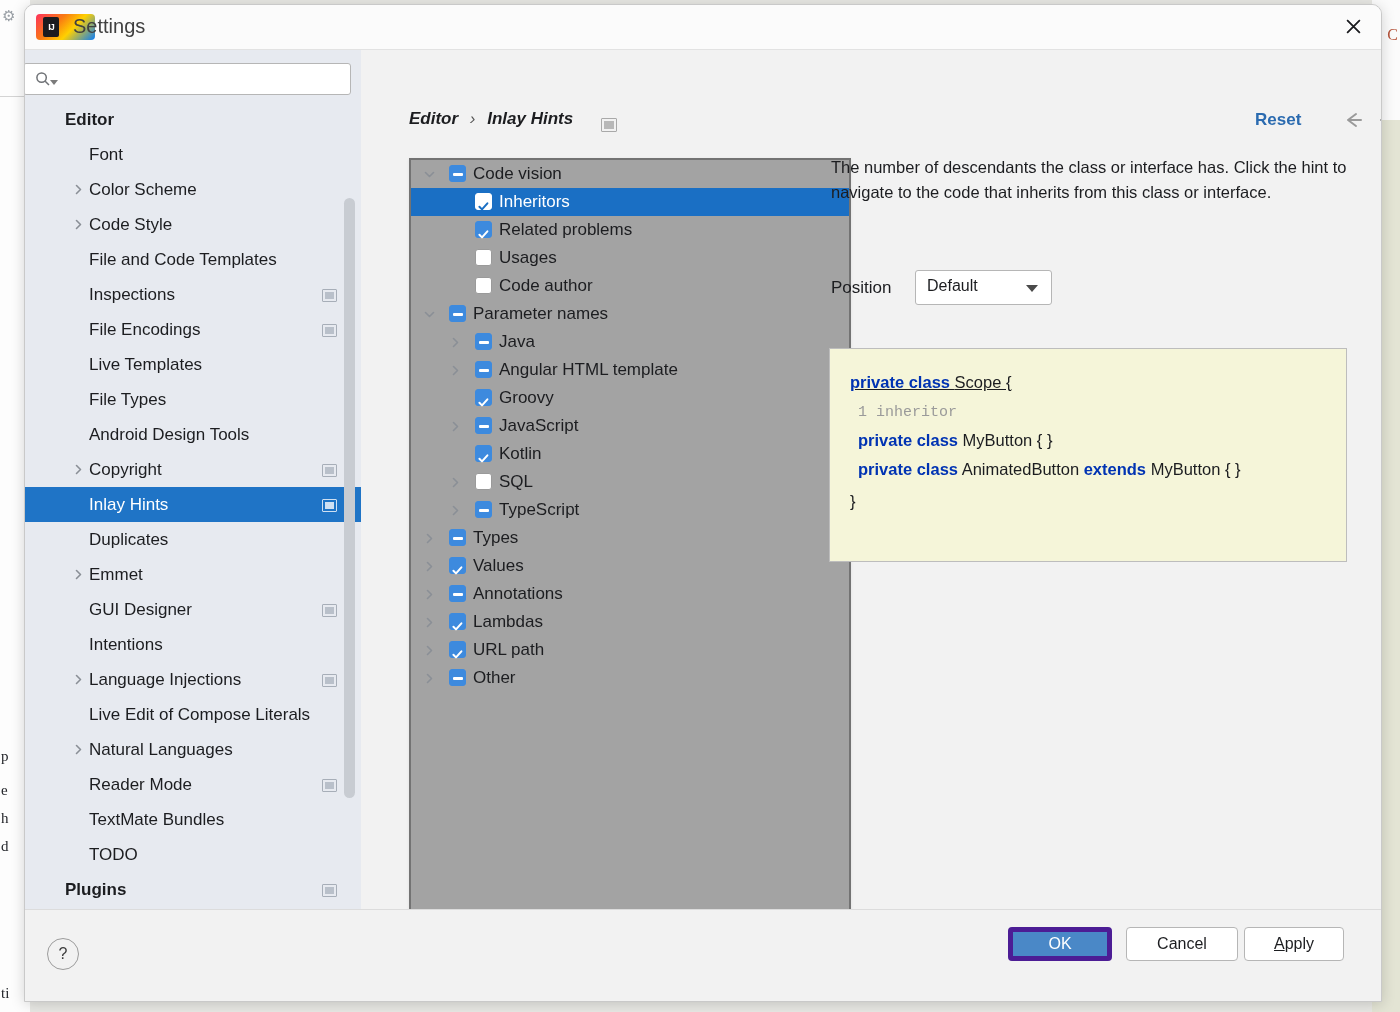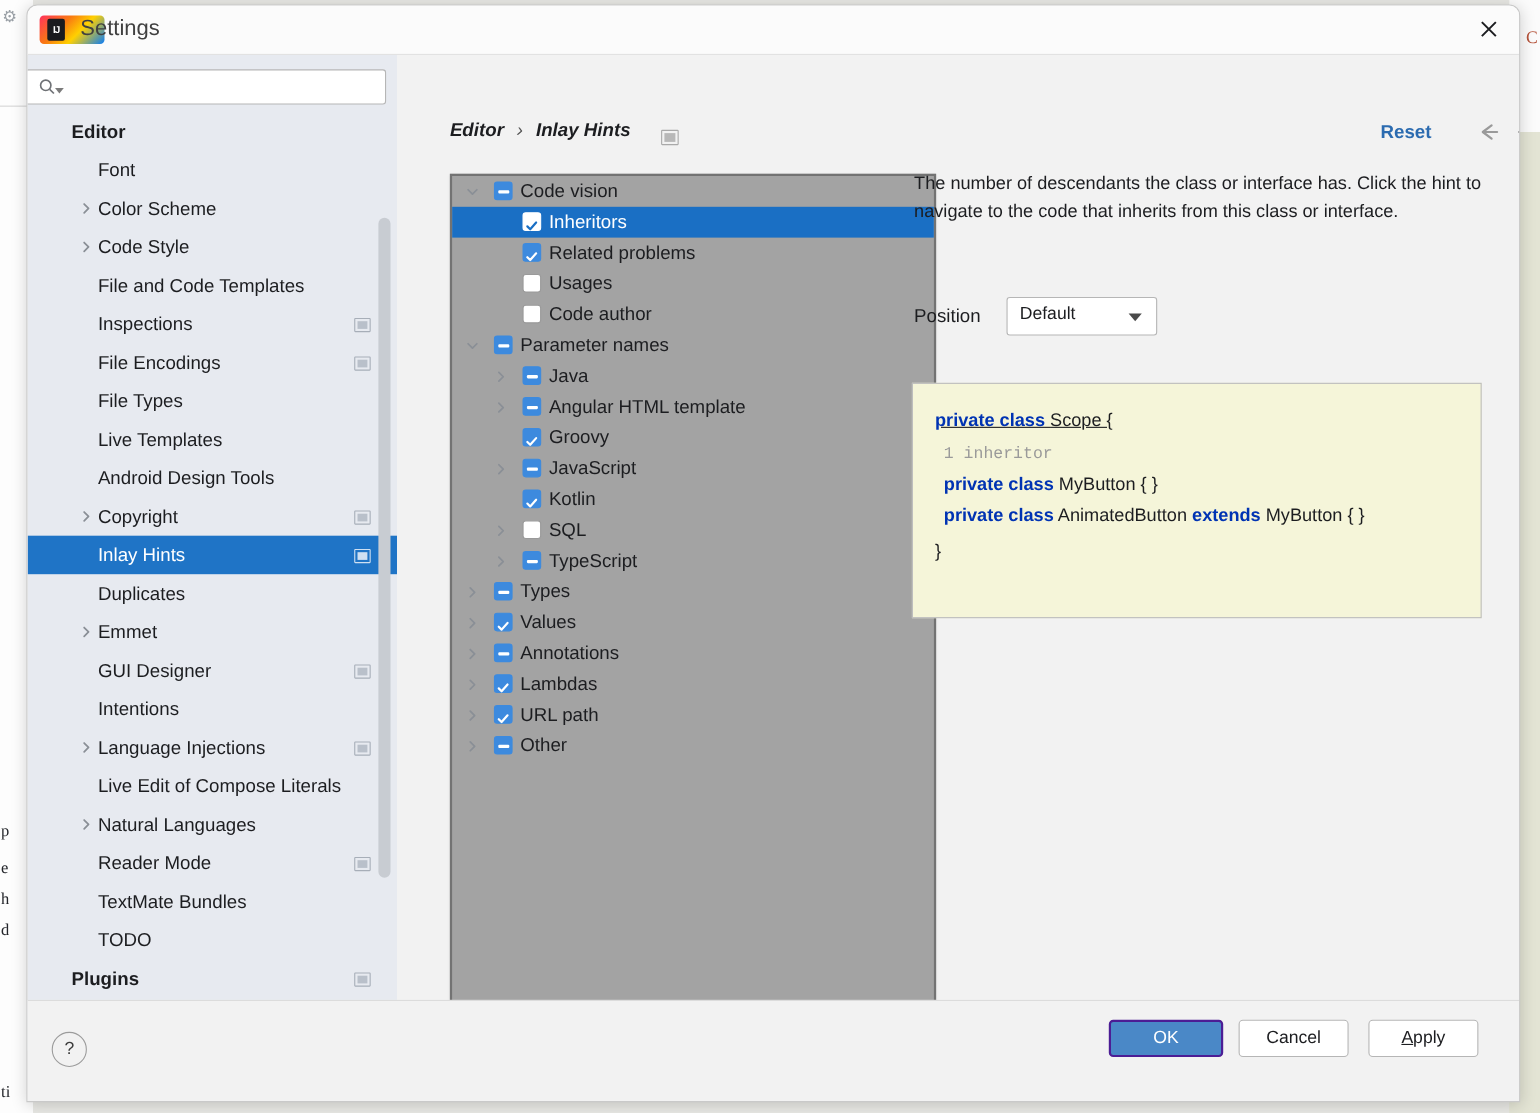--- a/index.html
+++ b/index.html
@@ -107,22 +107,22 @@
   #preview{position:absolute;left:468px;top:298px;width:516px;height:212px;background:#f5f5d9;border:1px solid #bdbdbd;}
   .code-line{position:absolute;font-family:"Liberation Sans",sans-serif;font-size:16.5px;white-space:nowrap;color:#1c1d20;}
   .kw{color:#0033b3;font-weight:bold;}
   .hintline{color:#9a9a9a;font-size:15px;}
 
   
   #footer{position:absolute;left:0;bottom:0;width:1356px;height:91px;background:#f2f2f2;border-top:1px solid #dcdcdc;}
   #help-btn{position:absolute;left:22px;top:28px;width:30px;height:30px;border-radius:50%;border:1px solid #9c9c9c;
     display:flex;align-items:center;justify-content:center;font-size:16px;color:#3c3c3c;cursor:pointer;background:#f2f2f2;}
   .btn{position:absolute;top:17px;height:34px;border-radius:4px;font-size:16px;display:flex;align-items:center;justify-content:center;cursor:pointer;box-sizing:border-box;}
-  #ok-btn{left:983px;width:104px;background:#4a88c7;color:#fff;border:2px solid #4c1d95;}
-  #cancel-btn{left:1101px;width:100px;background:#fff;color:#1c1d20;border:1px solid #b6b6b6;}
+  #ok-btn{left:983px;width:104px;background:#4a88c7;color:#fff;border:5px solid #4c1d95;}
+  #cancel-btn{left:1101px;width:112px;background:#fff;color:#1c1d20;border:1px solid #b6b6b6;}
   #apply-btn{left:1219px;width:100px;background:#fff;color:#1c1d20;border:1px solid #b6b6b6;}
   #apply-btn u{text-decoration:underline;}
 </style>
 </head>
 <body>
 
 <div id="bg-left">
   <div class="bg-strip"></div>
   <div class="bg-gear">⚙</div>
   <div class="bg-rule" style="top:96px;"></div>
@@ -194,24 +194,24 @@
               <i></i>
             </span>
           </div>
           <div class="s-item lvl-sub">
             <span class="s-label">File Encodings</span>
             <span class="s-badge">
               <i></i>
             </span>
           </div>
           <div class="s-item lvl-sub">
+            <span class="s-label">Live Templates</span>
+          </div>
+          <div class="s-item lvl-sub">
             <span class="s-label">File Types</span>
-          </div>
-          <div class="s-item lvl-sub">
-            <span class="s-label">Live Templates</span>
           </div>
           <div class="s-item lvl-sub">
             <span class="s-label">Android Design Tools</span>
           </div>
           <div class="s-item lvl-sub">
             <span class="arw"><svg viewBox="0 0 11 11">
                 <path d="M3.5 1.5 L7.5 5.5 L3.5 9.5" stroke="#8a8f96" stroke-width="1.6" fill="none" stroke-linecap="round" stroke-linejoin="round"></path>
               </svg></span>
             <span class="s-label">Copyright</span>
             <span class="s-badge">

